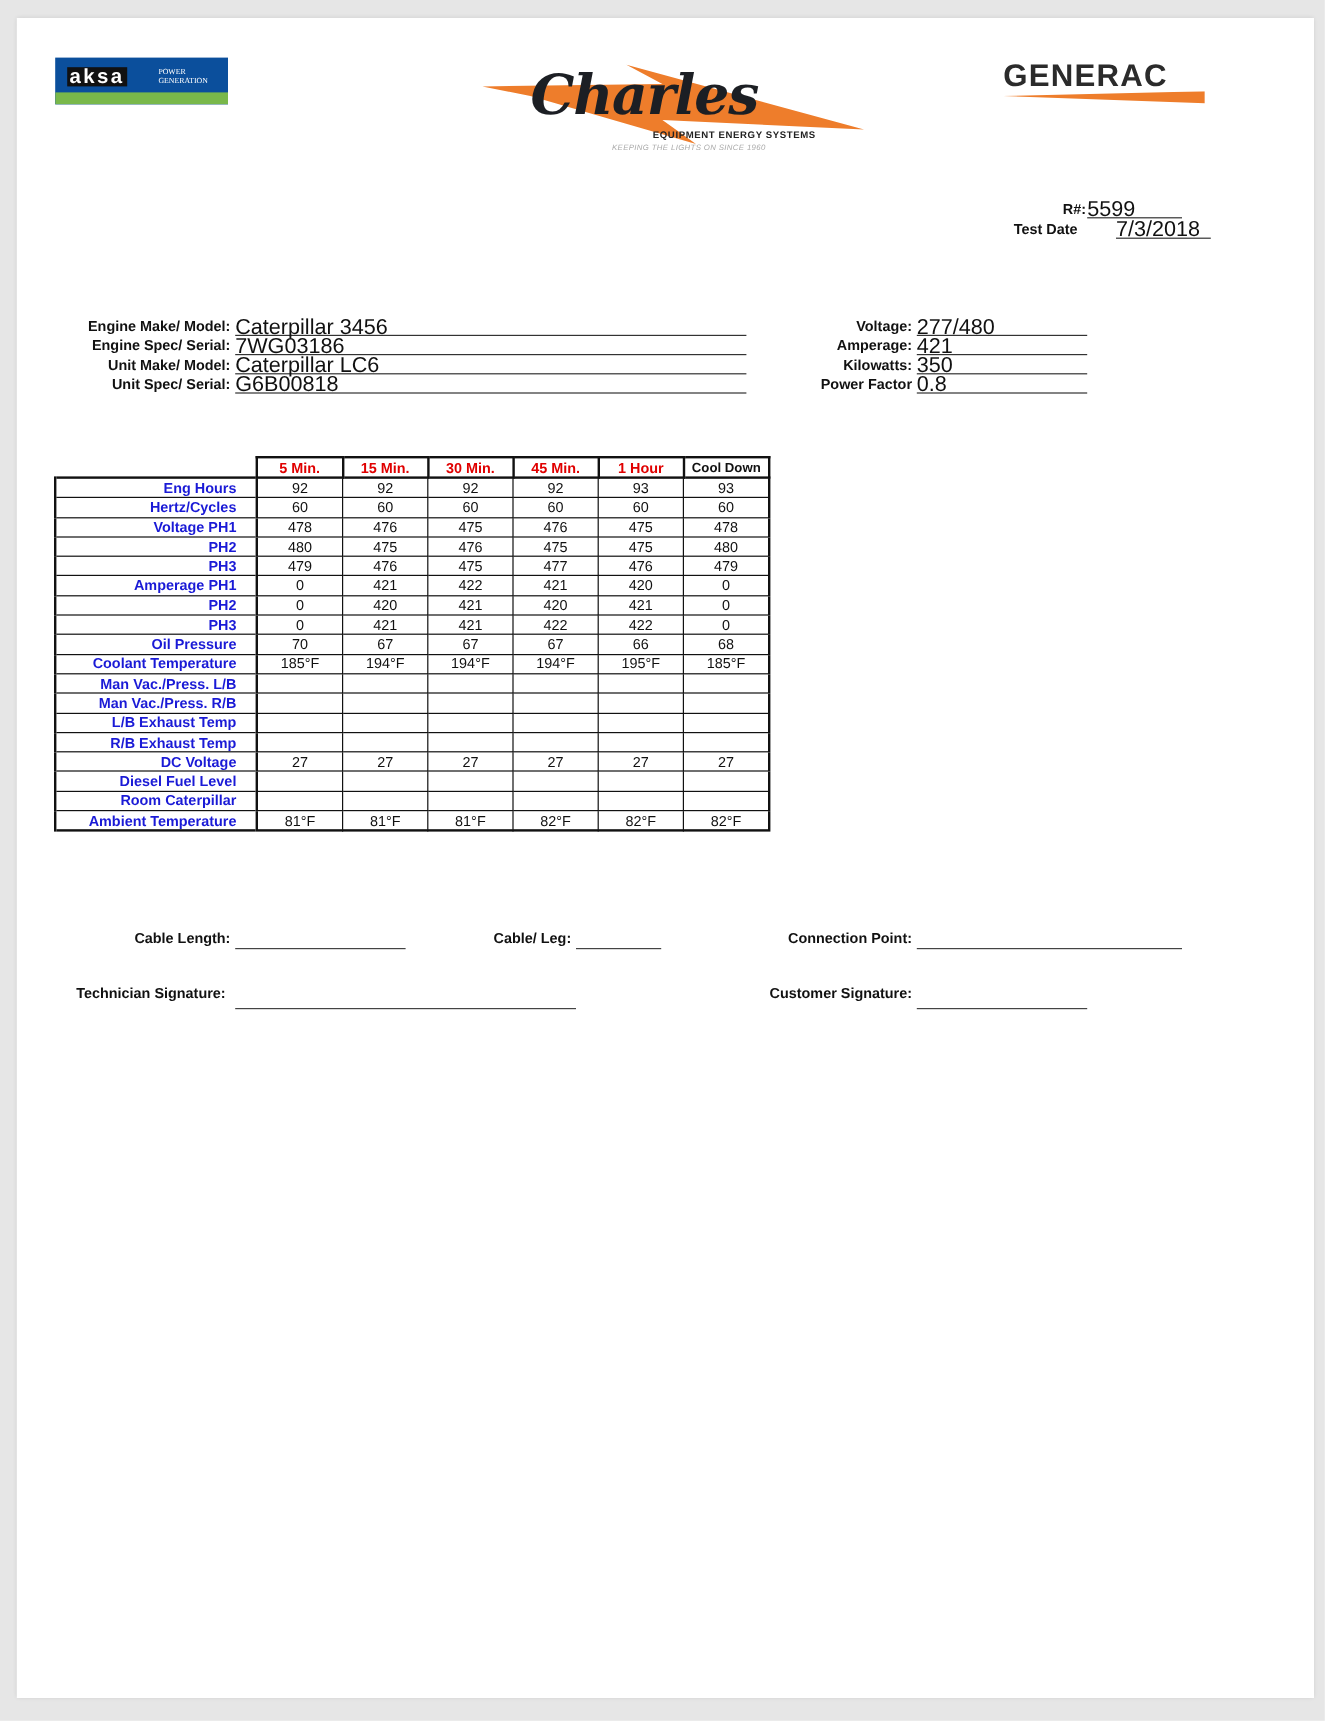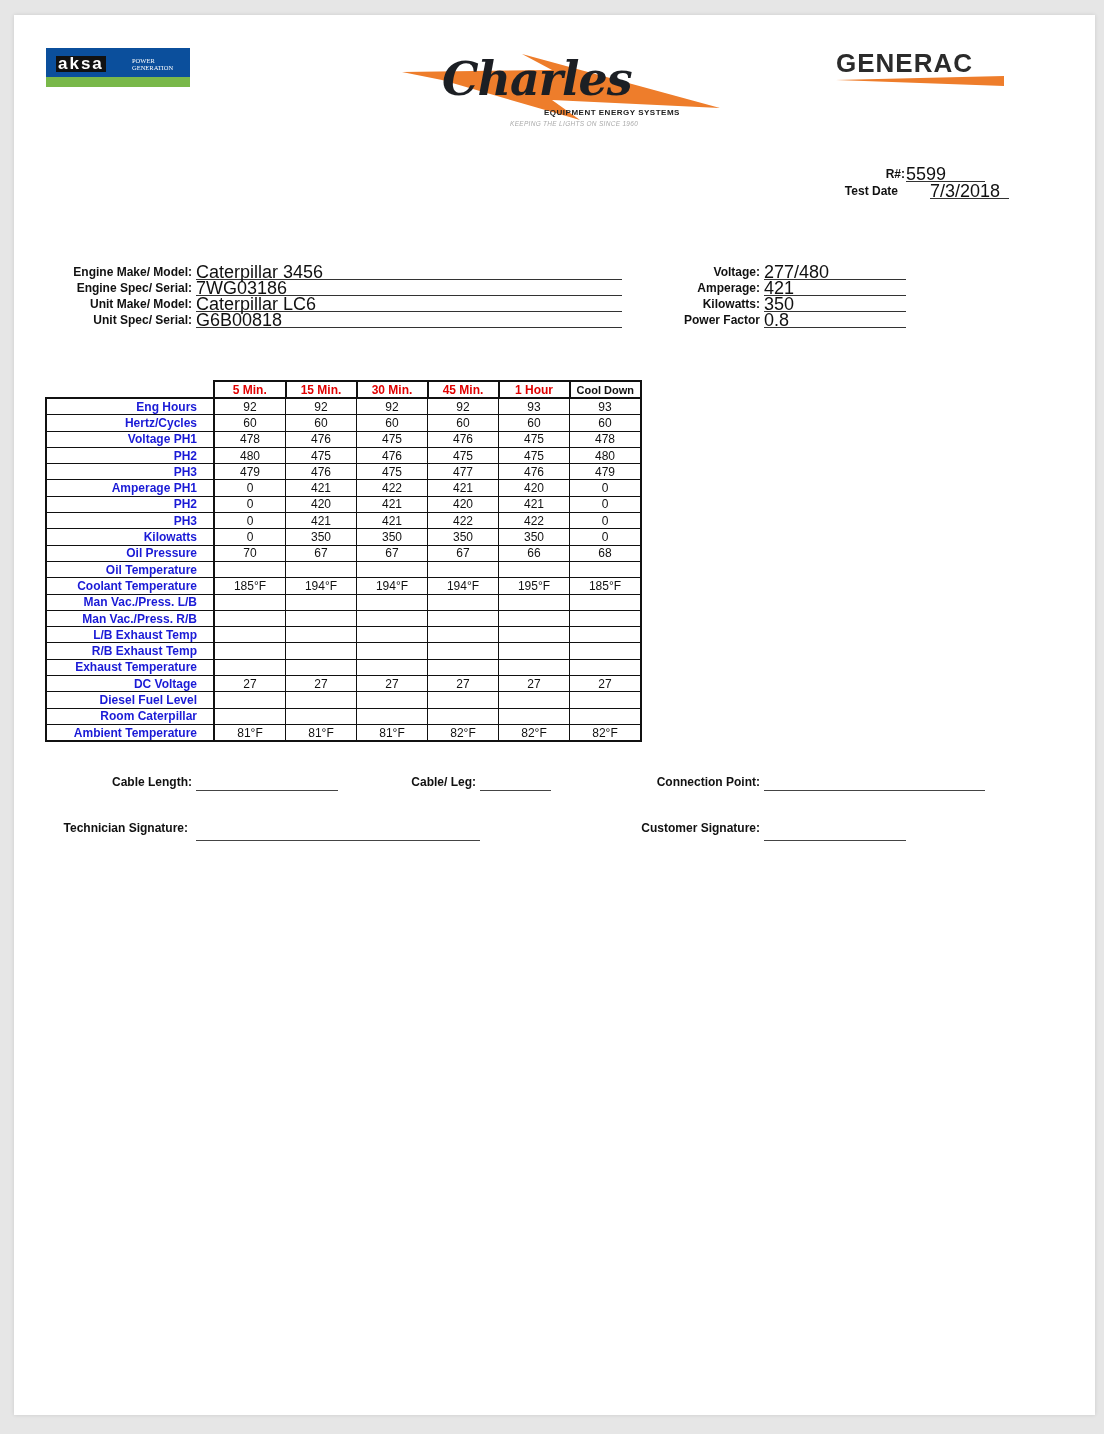--- a/index.html
+++ b/index.html
@@ -182,47 +182,29 @@
         <tr>
           <td class="rl">PH3</td>
           <td class="v">0</td>
           <td class="v">421</td>
           <td class="v">421</td>
           <td class="v">422</td>
           <td class="v">422</td>
           <td class="v last">0</td>
         </tr>
         <tr>
-          <td class="rl">Kilowatts</td>
-          <td class="v">0</td>
-          <td class="v">350</td>
-          <td class="v">350</td>
-          <td class="v">350</td>
-          <td class="v">350</td>
-          <td class="v last">0</td>
-        </tr>
-        <tr>
           <td class="rl">Oil Pressure</td>
           <td class="v">70</td>
           <td class="v">67</td>
           <td class="v">67</td>
           <td class="v">67</td>
           <td class="v">66</td>
           <td class="v last">68</td>
         </tr>
         <tr>
-          <td class="rl">Oil Temperature</td>
-          <td class="v"></td>
-          <td class="v"></td>
-          <td class="v"></td>
-          <td class="v"></td>
-          <td class="v"></td>
-          <td class="v last"></td>
-        </tr>
-        <tr>
           <td class="rl">Coolant Temperature</td>
           <td class="v">185°F</td>
           <td class="v">194°F</td>
           <td class="v">194°F</td>
           <td class="v">194°F</td>
           <td class="v">195°F</td>
           <td class="v last">185°F</td>
         </tr>
         <tr>
           <td class="rl">Man Vac./Press. L/B</td>
@@ -254,29 +236,20 @@
         <tr>
           <td class="rl">R/B Exhaust Temp</td>
           <td class="v"></td>
           <td class="v"></td>
           <td class="v"></td>
           <td class="v"></td>
           <td class="v"></td>
           <td class="v last"></td>
         </tr>
         <tr>
-          <td class="rl">Exhaust Temperature</td>
-          <td class="v"></td>
-          <td class="v"></td>
-          <td class="v"></td>
-          <td class="v"></td>
-          <td class="v"></td>
-          <td class="v last"></td>
-        </tr>
-        <tr>
           <td class="rl">DC Voltage</td>
           <td class="v">27</td>
           <td class="v">27</td>
           <td class="v">27</td>
           <td class="v">27</td>
           <td class="v">27</td>
           <td class="v last">27</td>
         </tr>
         <tr>
           <td class="rl">Diesel Fuel Level</td>

